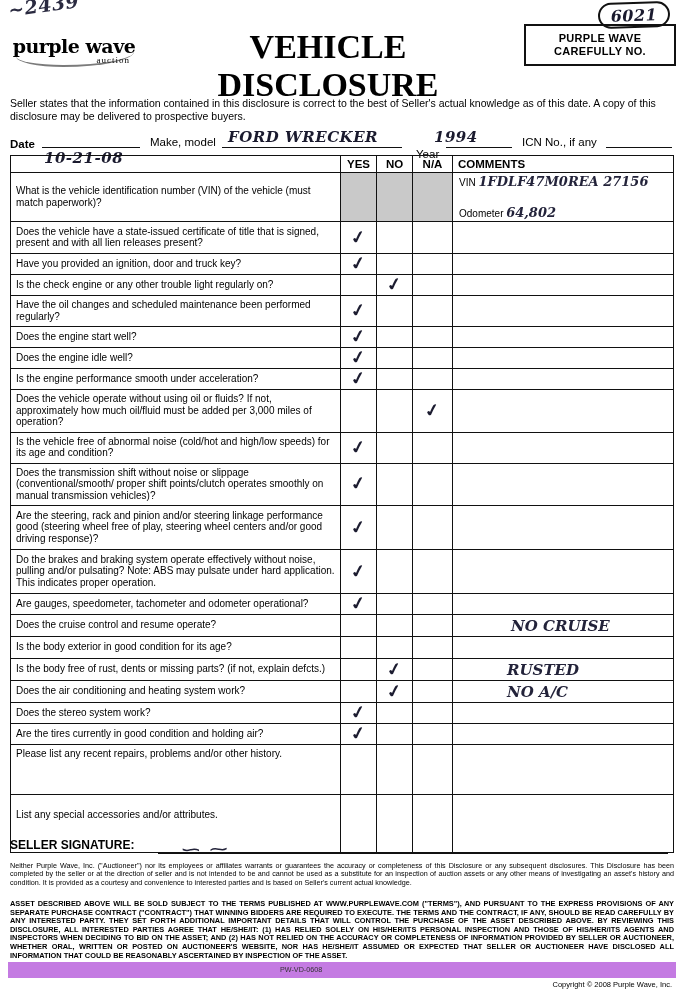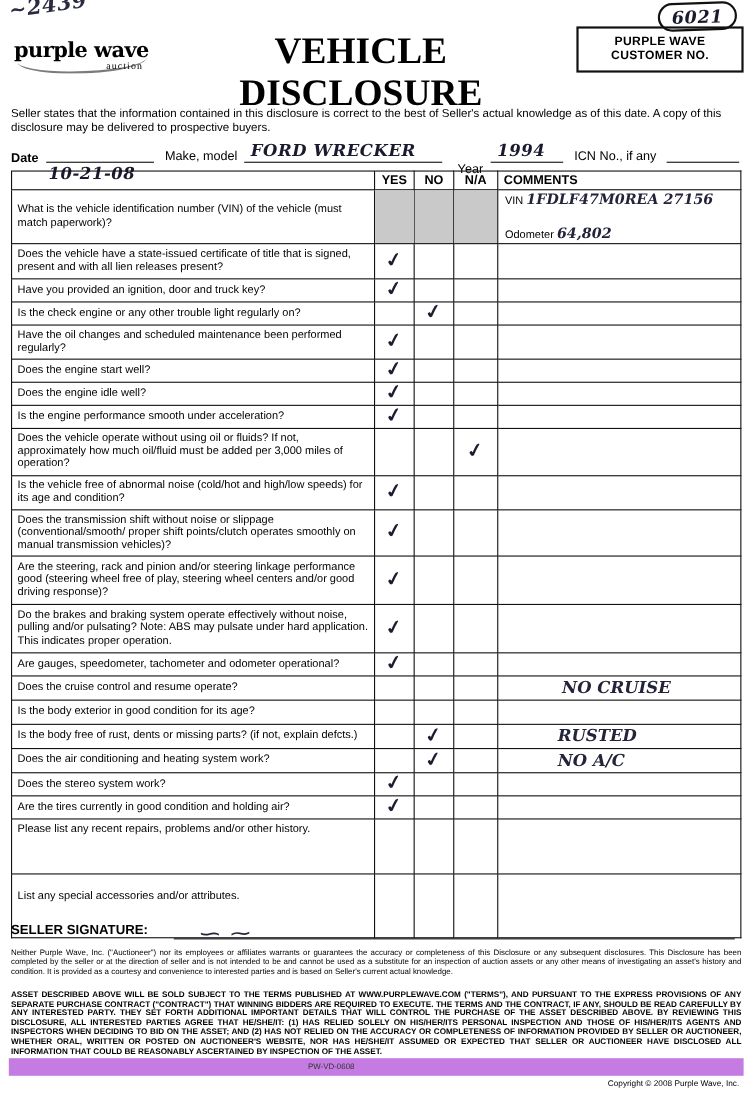--- a/index.html
+++ b/index.html
@@ -184,38 +184,38 @@
 
   <div class="header">
     <div class="logo">
       <div class="swoosh"></div>
       <div class="lw">purple wave</div>
       <div class="lsub">auction</div>
     </div>
     <div class="title-main">VEHICLE DISCLOSURE</div>
     <div class="cust-box">
       <div>PURPLE WAVE</div>
-      <div>CUSTOMER NO.</div>
+      <div>CAREFULLY NO.</div>
     </div>
   </div>
 
   <div class="intro">Seller states that the information contained in this disclosure is correct to the best of Seller's actual knowledge as of this date. A copy of this disclosure may be delivered to prospective buyers.</div>
 
   <div class="dateline">
     <span class="lbl" style="left:0; top:8px;font-weight:bold;">Date</span>
     <span class="ul" style="left:32px; top:2px; width:98px;"></span>
     <span class="val hw" style="left:34px; top:-1px;margin-top:20px;">10-21-08</span>
 
     <span class="lbl" style="left:140px; top:6px;">Make, model</span>
     <span class="ul" style="left:212px; top:2px; width:180px;"></span>
     <span class="val hw" style="left:218px; top:-2px;">FORD   WRECKER</span>
 
     <span class="lbl" style="left:406px; top:6px;margin-top:12px;">Year</span>
     <span class="ul" style="left:436px; top:2px; width:66px;"></span>
-    <span class="val hw" style="left:442px; top:-2px;">1994</span>
+    <span class="val hw" style="left:424px; top:-2px;">1994</span>
 
     <span class="lbl" style="left:512px; top:6px;">ICN No., if any</span>
     <span class="ul" style="left:596px; top:2px; width:66px;"></span>
     <span class="val hw" style="left:600px; top:-2px;"></span>
   </div>
 
   <table class="tbl">
     <colgroup>
       <col style="width:330px">
       <col style="width:36px">

